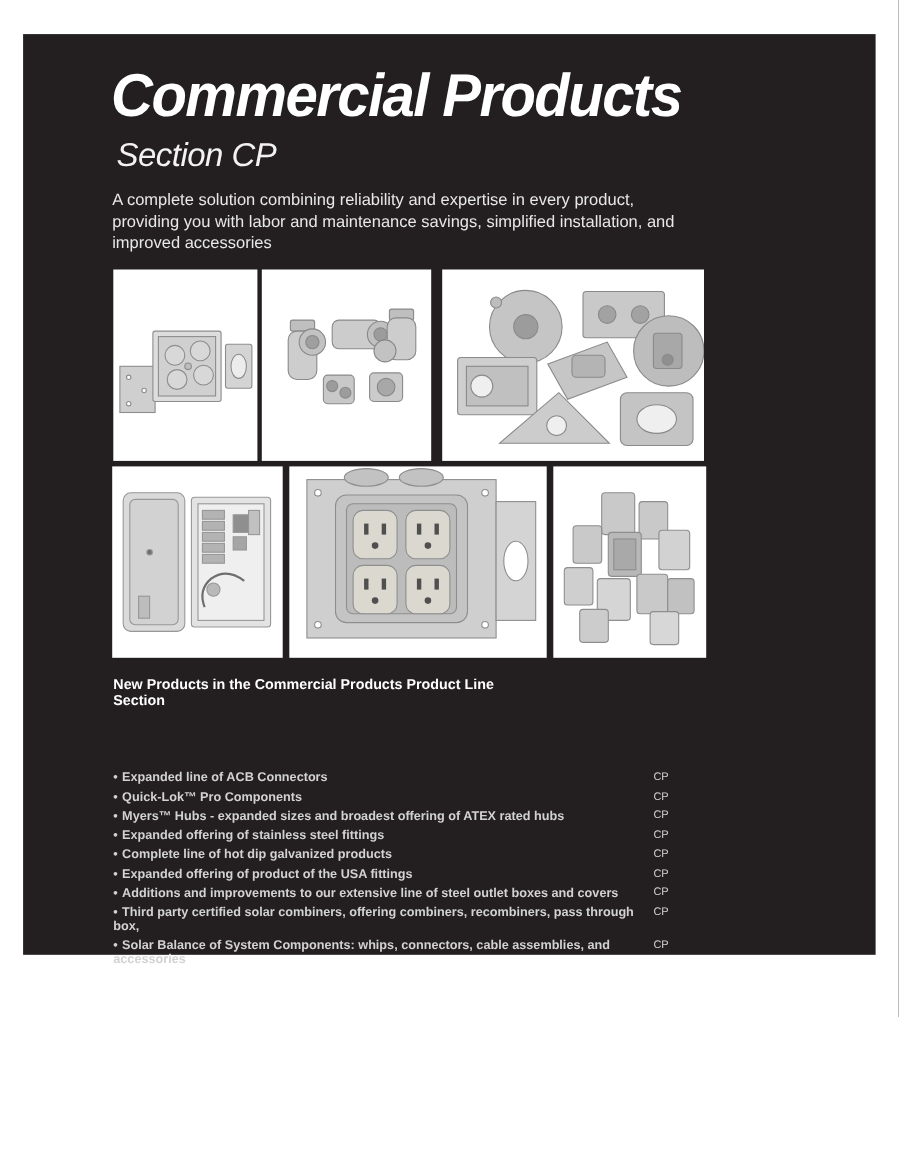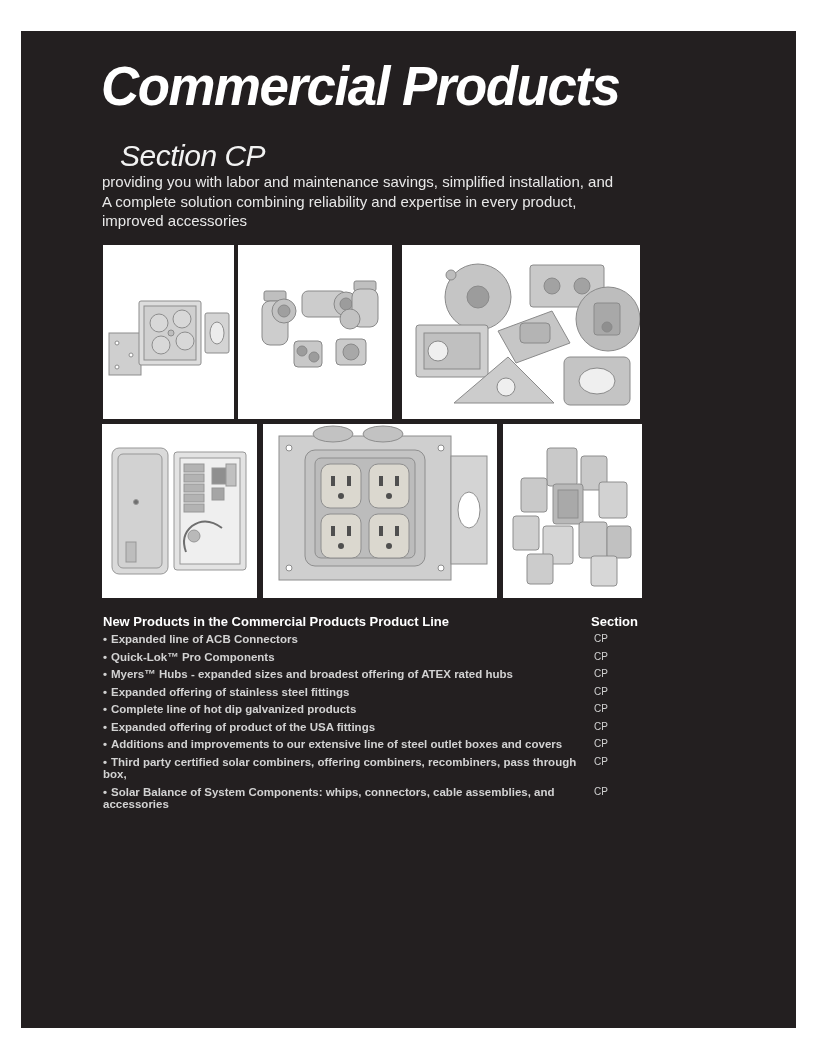--- a/index.html
+++ b/index.html
@@ -1,31 +1,31 @@
 <!DOCTYPE html>
 <html><head>
 <meta charset="utf-8">
 <style>
   html,body{margin:0;padding:0;}
   body{
     width:817px;height:1058px;background:#ffffff;position:relative;
     font-family:"Liberation Sans", sans-serif;overflow:hidden;
   }
   .black-panel{
-    position:absolute;left:21px;top:31px;width:775px;height:997px;
+    position:absolute;left:21px;top:31px;width:775px;height:837px;
     background:#231f20;
   }
   .page-title{
     position:absolute;left:80px;top:28px;margin:0;
     color:#ffffff;font-style:italic;font-weight:bold;
     font-size:55px;line-height:54px;letter-spacing:-1.5px;
     transform:scaleX(.96);transform-origin:left top;white-space:nowrap;
   }
   .page-subtitle{
-    position:absolute;left:83px;top:93px;margin:16px;
+    position:absolute;left:83px;top:93px;margin:2px;
     color:#f2f2f2;font-style:italic;font-weight:normal;
     font-size:30px;line-height:32px;letter-spacing:-.5px;white-space:nowrap;
   }
   .intro{
     position:absolute;left:81px;top:141px;width:560px;
     color:#e8e8e8;font-size:15px;line-height:19.5px;
   }
   .photo-panel{
     position:absolute;background:#ffffff;overflow:hidden;
   }
@@ -39,37 +39,37 @@
   .p5{left:242px;top:393px;width:234px;height:174px;}
   .p6{left:482px;top:393px;width:139px;height:174px;}
 
   .product-list{
     position:absolute;left:82px;top:583px;width:535px;
   }
   .list-row{display:flex;margin-bottom:5px;}
   .list-header .col-label,.list-header .col-section{
     color:#ffffff;font-weight:bold;font-size:13px;line-height:15px;
   }
-  .list-header{margin-bottom:4px;}
+  .list-header{margin-bottom:28px;flex-direction:column;}
   .col-label{flex:1 1 auto;padding-right:10px;color:#d2d2d2;font-size:11.5px;line-height:12.5px;font-weight:bold;}
   .col-section{flex:0 0 44px;color:#d2d2d2;font-size:10px;line-height:12.5px;}
   .bullet{display:inline-block;width:8px;}
   .cont-line{margin-left:8px;margin-top:3px;}
 </style>
 </head>
 <body>
 
 <div class="black-panel">
 
   <h1 class="page-title">Commercial Products</h1>
   <h2 class="page-subtitle">Section CP</h2>
 
   <div class="intro">
+    <div>A complete solution combining reliability and expertise in every product,</div>
     <div>providing you with labor and maintenance savings, simplified installation, and</div>
-    <div>A complete solution combining reliability and expertise in every product,</div>
     <div>improved accessories</div>
   </div>
 
   <div class="photo-panel p1" aria-label="steel square outlet box with mounting bracket and cover plate">
     <svg viewBox="0 0 131 174">
       <g stroke="#8d8d8d" stroke-width="1">
         <rect x="6" y="88" width="32" height="42" fill="#cfcfcf"></rect>
         <circle cx="14" cy="98" r="2" fill="#ffffff"></circle>
         <circle cx="28" cy="110" r="2" fill="#ffffff"></circle>
         <circle cx="14" cy="122" r="2" fill="#ffffff"></circle>

